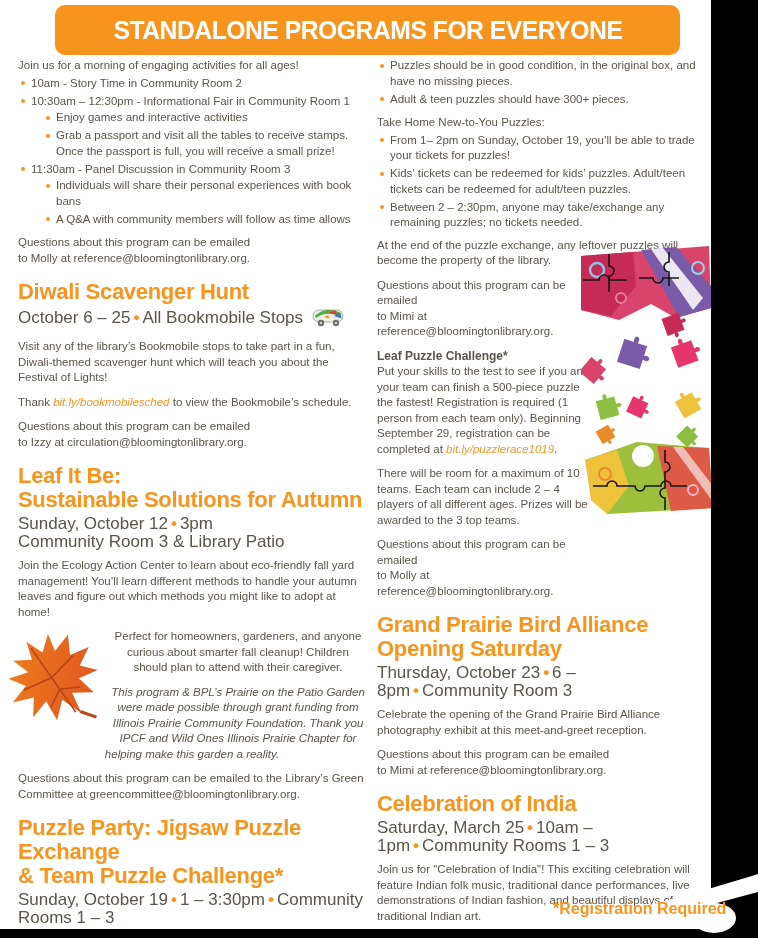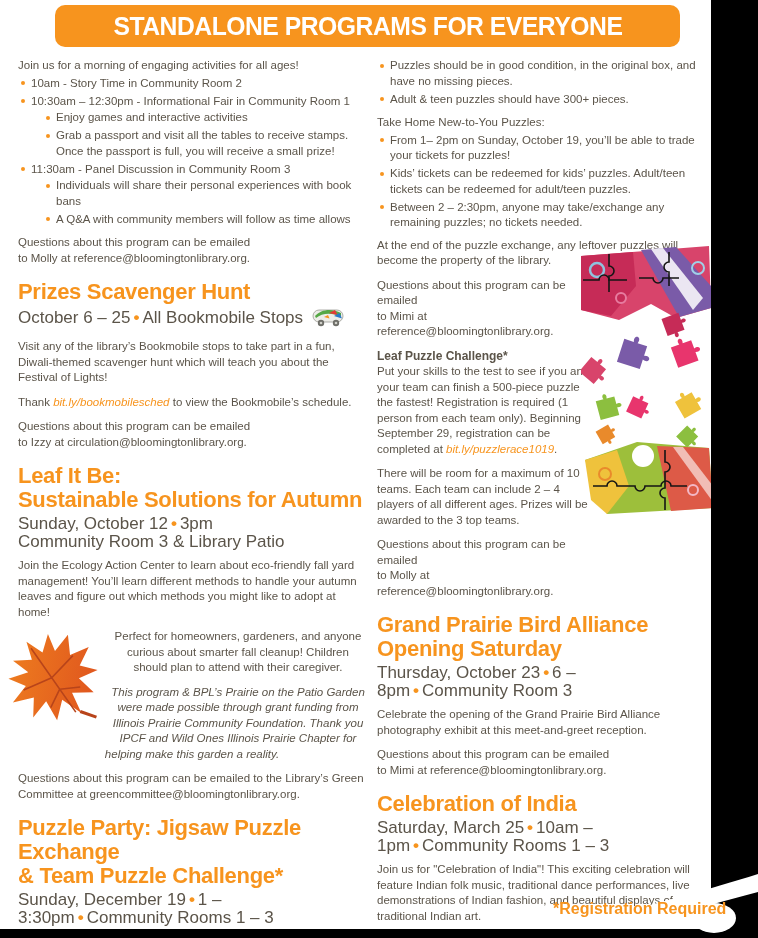--- a/index.html
+++ b/index.html
@@ -2,21 +2,21 @@
 <html><head>
 <meta charset="utf-8">
 <style>
   html,body{margin:0;padding:0;background:#fff;}
   .page{position:relative;width:758px;height:938px;background:#fff;overflow:hidden;
         font-family:"Liberation Sans",sans-serif;color:#5B5449;}
   .edge-right{position:absolute;right:0;top:0;width:47px;height:938px;background:#000;z-index:1;}
   .edge-bottom{position:absolute;left:0;bottom:0;width:758px;height:9px;background:#000;z-index:1;}
   .corner-swoosh{position:absolute;right:0;bottom:0;z-index:2;}
 
-  .banner{position:absolute;left:55px;top:5px;width:625px;height:42px;background:#F7941E;
+  .banner{position:absolute;left:55px;top:5px;width:625px;height:50px;background:#F7941E;
           border-radius:10px;display:flex;align-items:center;justify-content:center;}
   .banner span{color:#fff;font-weight:700;font-size:26px;letter-spacing:-0.5px;
                transform:scaleX(.95);white-space:nowrap;}
 
   .col{position:absolute;font-size:11.5px;line-height:15.5px;}
   .col-left{left:18px;top:58px;width:348px;}
   .col-right{left:377px;top:56px;width:334px;}
 
   h2{color:#F7941E;font-size:22px;line-height:24px;font-weight:700;margin:14px 0 3px;letter-spacing:-0.3px;}
   h2 span{display:block;}
@@ -90,21 +90,21 @@
             <li>A Q&amp;A with community members will follow as time allows</li>
           </ul>
         </li>
       </ul>
       <p class="prewrap" style="margin-top:8px">Questions about this program can be emailed
 to Molly at reference@bloomingtonlibrary.org.</p>
     </section>
 
     <section>
       <h2>
-        <span>Prizes Scavenger Hunt</span>
+        <span>Diwali Scavenger Hunt</span>
       </h2>
       <div class="date-line">
         <span>October 6 – 25</span><span class="sep">•</span><span>All Bookmobile Stops</span>
         <span class="bookmobile">
           <svg width="34" height="21" viewBox="0 0 34 21">
             <rect x="1" y="3" width="30" height="12" rx="6" fill="#EDEDE8" stroke="#9A9A94" stroke-width="0.8"></rect>
             <path d="M3 9 C9 2 20 1 29 6 L29 10 C20 5 10 6 4 11 Z" fill="#55A845"></path>
             <path d="M17 6 l6 -3 l2.5 5 z" fill="#E53935"></path>
             <path d="M22 9 l5.5 -3 l2.5 5.5 z" fill="#2979C9"></path>
             <path d="M12 10 l4 -2 l1.5 3.5 z" fill="#F7941E"></path>
@@ -148,21 +148,21 @@
       </div>
       <p style="clear:left">Questions about this program can be emailed to the Library’s Green Committee at greencommittee@bloomingtonlibrary.org.</p>
     </section>
 
     <section>
       <h2>
         <span>Puzzle Party: Jigsaw Puzzle Exchange</span>
         <span>&amp; Team Puzzle Challenge*</span>
       </h2>
       <div class="date-line">
-        <span>Sunday, December 19</span><span class="sep">•</span><span>1 – 3:30pm</span><span class="sep">•</span><span>Community Rooms 1 – 3</span>
+        <span>Sunday, October 19</span><span class="sep">•</span><span>1 – 3:30pm</span><span class="sep">•</span><span>Community Rooms 1 – 3</span>
       </div>
       <p class="subhead">Jigsaw Puzzle Exchange</p>
 
     </section>
   </div>
 
   <div class="col col-right">
 
     <section>
       <ul class="bullets">

